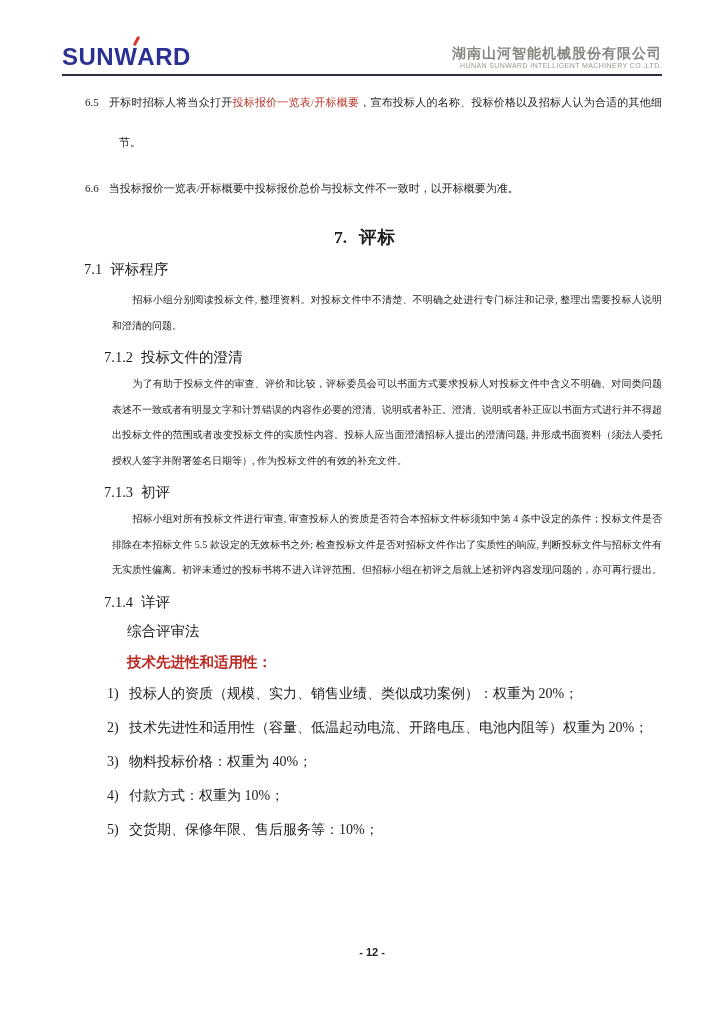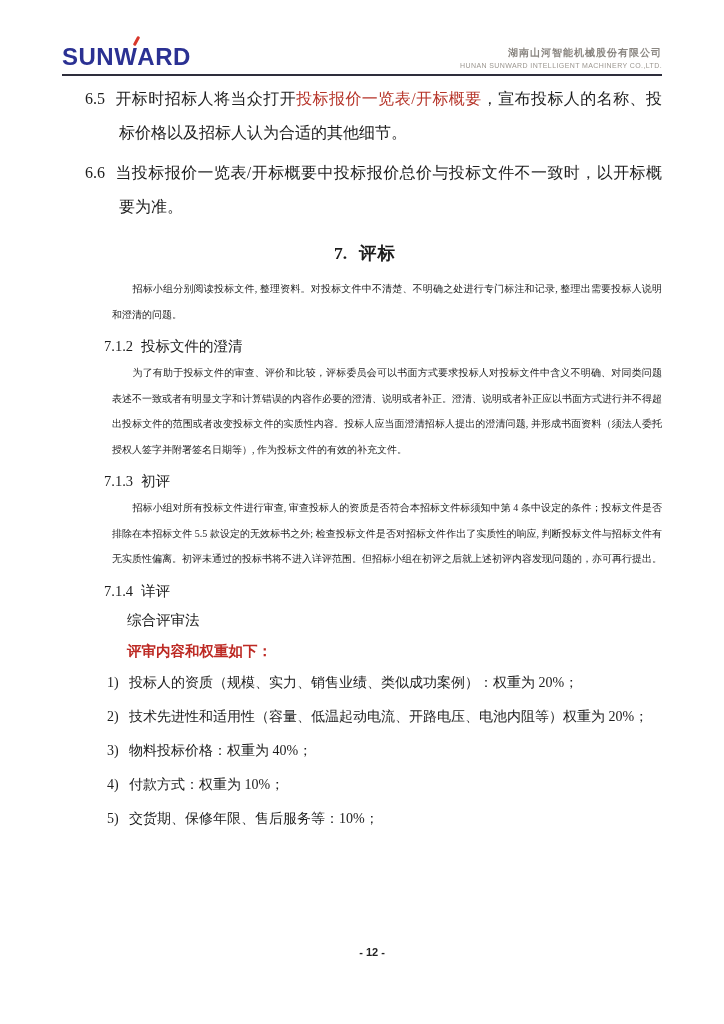--- a/index.html
+++ b/index.html
@@ -33,37 +33,37 @@
   .logo .accent {
     position:absolute;
     top:-8px; right:-1px;
     width:3px; height:10px;
     background:#d8372b;
     transform:rotate(28deg);
     border-radius:1px;
   }
   .company { text-align:right; font-family:"Liberation Sans","DejaVu Sans",sans-serif; }
   .company-cn {
-    font-size:10px; font-weight:700; color:#8a8681; letter-spacing:1px; line-height:16px;
+    font-size:14px; font-weight:700; color:#8a8681; letter-spacing:1px; line-height:16px;
   }
   .company-en {
     font-size:7px; color:#9b968f; letter-spacing:0.4px; line-height:9px;
   }
   .head-rule {
     margin-top:4px;
     height:2px;
     background:#2e2e3c;
   }
   
   .clause {
     margin-top:6px;
     padding-left:57px;
     text-indent:-34px;
-    font-size:16px;
-    line-height:34px;
+    font-size:11px;
+    line-height:40px;
     text-align:justify;
   }
   .clause .num { margin-right:10px; }
   .red-inline { color:#b63429; }
   
   .h7 {
     margin:15px 0 0 6px;
     font-size:17.5px;
     font-weight:700;
     line-height:28px;
@@ -145,40 +145,43 @@
   </div>
 
   <div class="clause">
     <span class="num">6.6</span><span>当投标报价一览表/开标概要中投标报价总价与投标文件不一致时，以开标概要为准。</span>
   </div>
 
   <div class="h7">
     <span class="num">7.</span><span>评标</span>
   </div>
 
+  <div class="h71">
+    <span class="num">7.1</span><span>评标程序</span>
+  </div>
 
   <div class="para">招标小组分别阅读投标文件, 整理资料。对投标文件中不清楚、不明确之处进行专门标注和记录, 整理出需要投标人说明和澄清的问题。</div>
 
   <div class="hsub">
     <span class="num">7.1.2</span><span>投标文件的澄清</span>
   </div>
   <div class="para tight">为了有助于投标文件的审查、评价和比较，评标委员会可以书面方式要求投标人对投标文件中含义不明确、对同类问题表述不一致或者有明显文字和计算错误的内容作必要的澄清、说明或者补正。澄清、说明或者补正应以书面方式进行并不得超出投标文件的范围或者改变投标文件的实质性内容。投标人应当面澄清招标人提出的澄清问题, 并形成书面资料（须法人委托授权人签字并附署签名日期等）, 作为投标文件的有效的补充文件。</div>
 
   <div class="hsub">
     <span class="num">7.1.3</span><span>初评</span>
   </div>
   <div class="para tight">招标小组对所有投标文件进行审查, 审查投标人的资质是否符合本招标文件标须知中第 4 条中设定的条件；投标文件是否排除在本招标文件 5.5 款设定的无效标书之外; 检查投标文件是否对招标文件作出了实质性的响应, 判断投标文件与招标文件有无实质性偏离。初评未通过的投标书将不进入详评范围。但招标小组在初评之后就上述初评内容发现问题的，亦可再行提出。</div>
 
   <div class="hsub">
     <span class="num">7.1.4</span><span>详评</span>
   </div>
 
   <div class="method-line">综合评审法</div>
 
-  <div class="weights-heading">评审内容和权重如下：</div>
+  <div class="weights-heading">技术先进性和适用性：</div>
 
   <div class="weights">
     <div class="w-item">
       <span class="w-num">1)</span>
       <span class="w-text">投标人的资质（规模、实力、销售业绩、类似成功案例）：权重为 20%；</span>
     </div>
     <div class="w-item">
       <span class="w-num">2)</span>
       <span class="w-text">技术先进性和适用性（容量、低温起动电流、开路电压、电池内阻等）权重为 20%；</span>
     </div>

